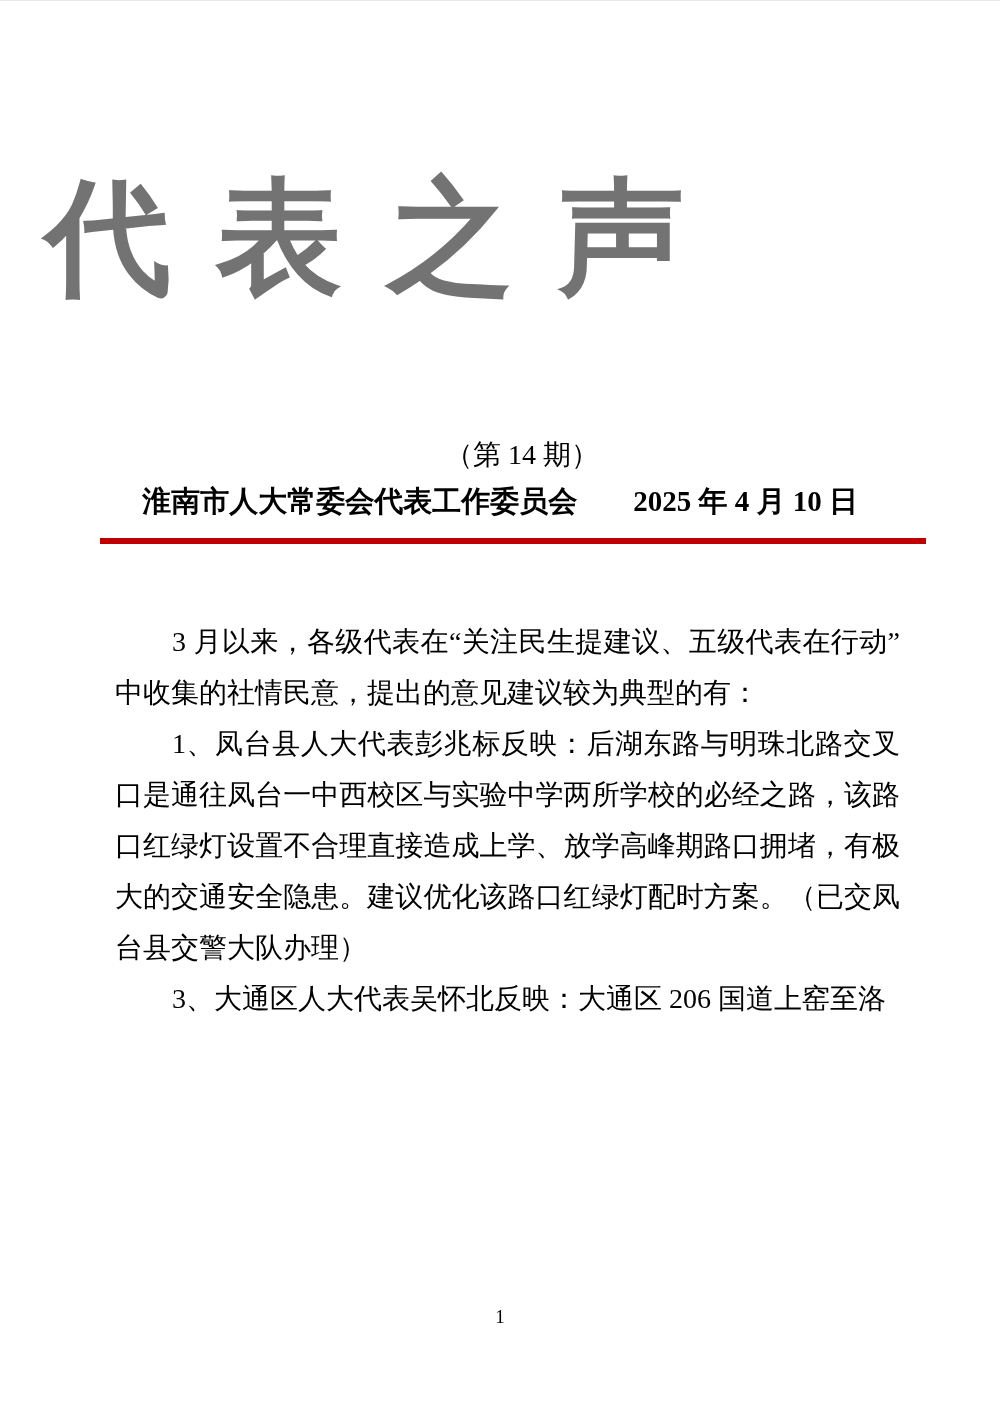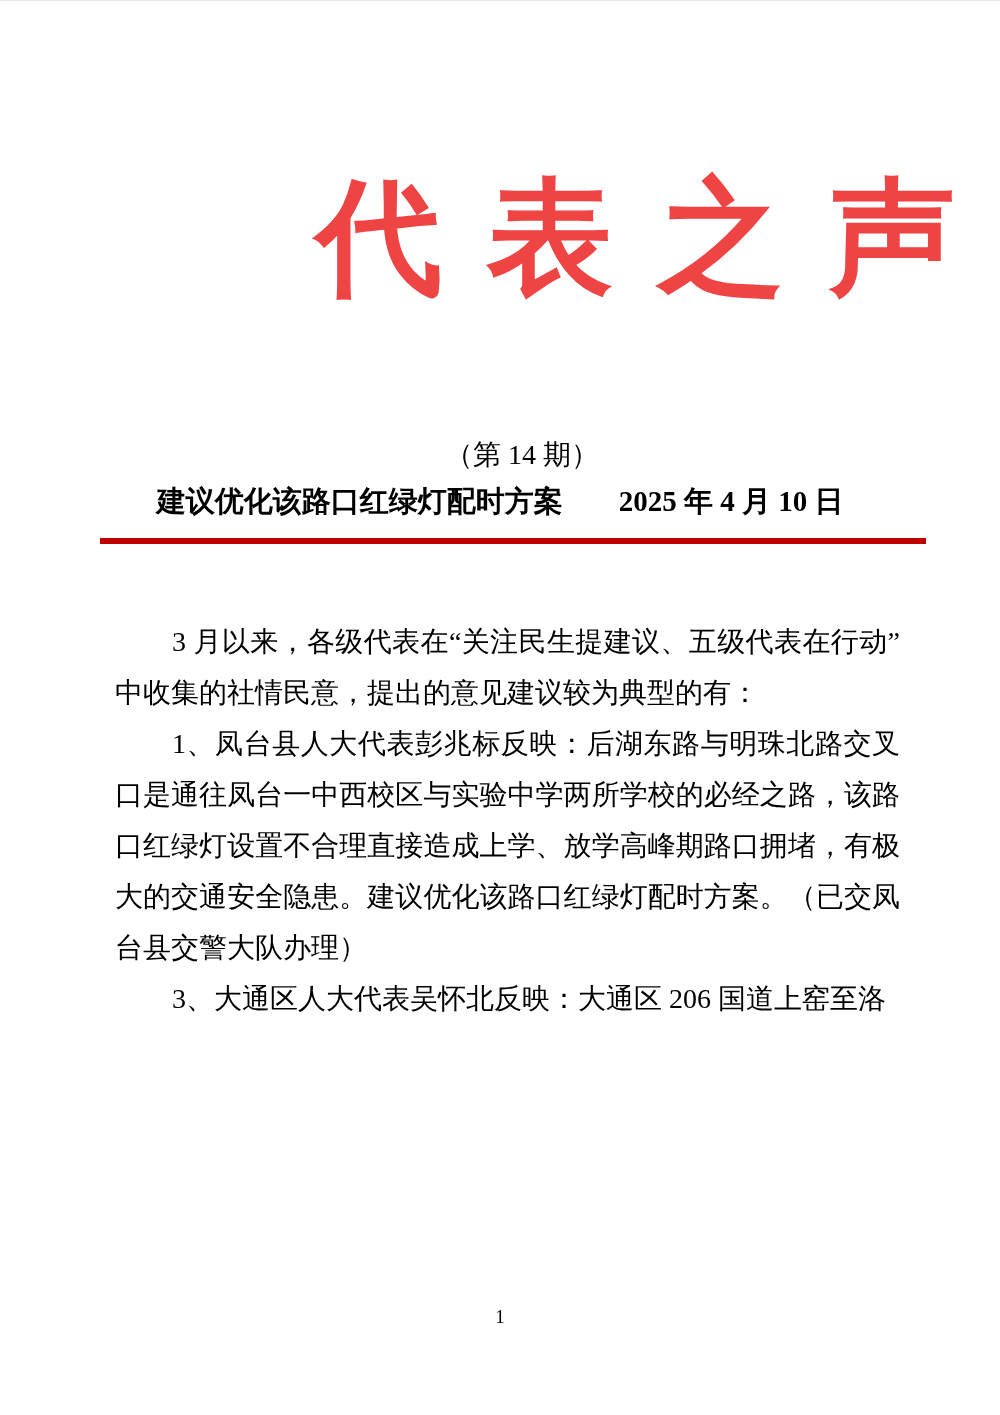--- a/index.html
+++ b/index.html
@@ -16,28 +16,28 @@
     background: #ffffff;
     overflow: hidden;
     border-top: 1px solid #e9e9e9;
     box-sizing: border-box;
     font-family: "Liberation Serif", "DejaVu Serif", serif;
     color: #000000;
   }
   .doc-title {
     margin: 0;
     padding-top: 158px;
-    text-align: right;
+    text-align: left;
     font-family: "DejaVu Serif", "Liberation Serif", serif;
     font-weight: 700;
     font-size: 126px;
     line-height: 1.25;
     letter-spacing: 45px;
     text-indent: 45px;
-    color: #ef4444;
+    color: #737373;
     white-space: nowrap;
   }
   .issue-line {
     margin-top: 115px;
     text-align: center;
     font-size: 28px;
     line-height: 46px;
     font-weight: 400;
     padding-left: 44px;
   }
@@ -87,21 +87,21 @@
 </head>
 <body>
 
 <div class="page">
 
   <h1 class="doc-title">代表之声</h1>
 
   <div class="issue-line">（第 14 期）</div>
 
   <div class="byline">
-    <span class="org">建议优化该路口红绿灯配时方案</span><span class="date">2025 年 4 月 10 日</span>
+    <span class="org">淮南市人大常委会代表工作委员会</span><span class="date">2025 年 4 月 10 日</span>
   </div>
 
   <hr class="red-rule">
 
   <div class="body-text">
     <p>3 月以来，各级代表在“关注民生提建议、五级代表在行动”中收集的社情民意，提出的意见建议较为典型的有：</p>
     <p>1、凤台县人大代表彭兆标反映：后湖东路与明珠北路交叉口是通往凤台一中西校区与实验中学两所学校的必经之路，该路口红绿灯设置不合理直接造成上学、放学高峰期路口拥堵，有极大的交通安全隐患。建议优化该路口红绿灯配时方案。（已交凤台县交警大队办理）</p>
     <p>3、大通区人大代表吴怀北反映：大通区 206 国道上窑至洛</p>
   </div>
 

